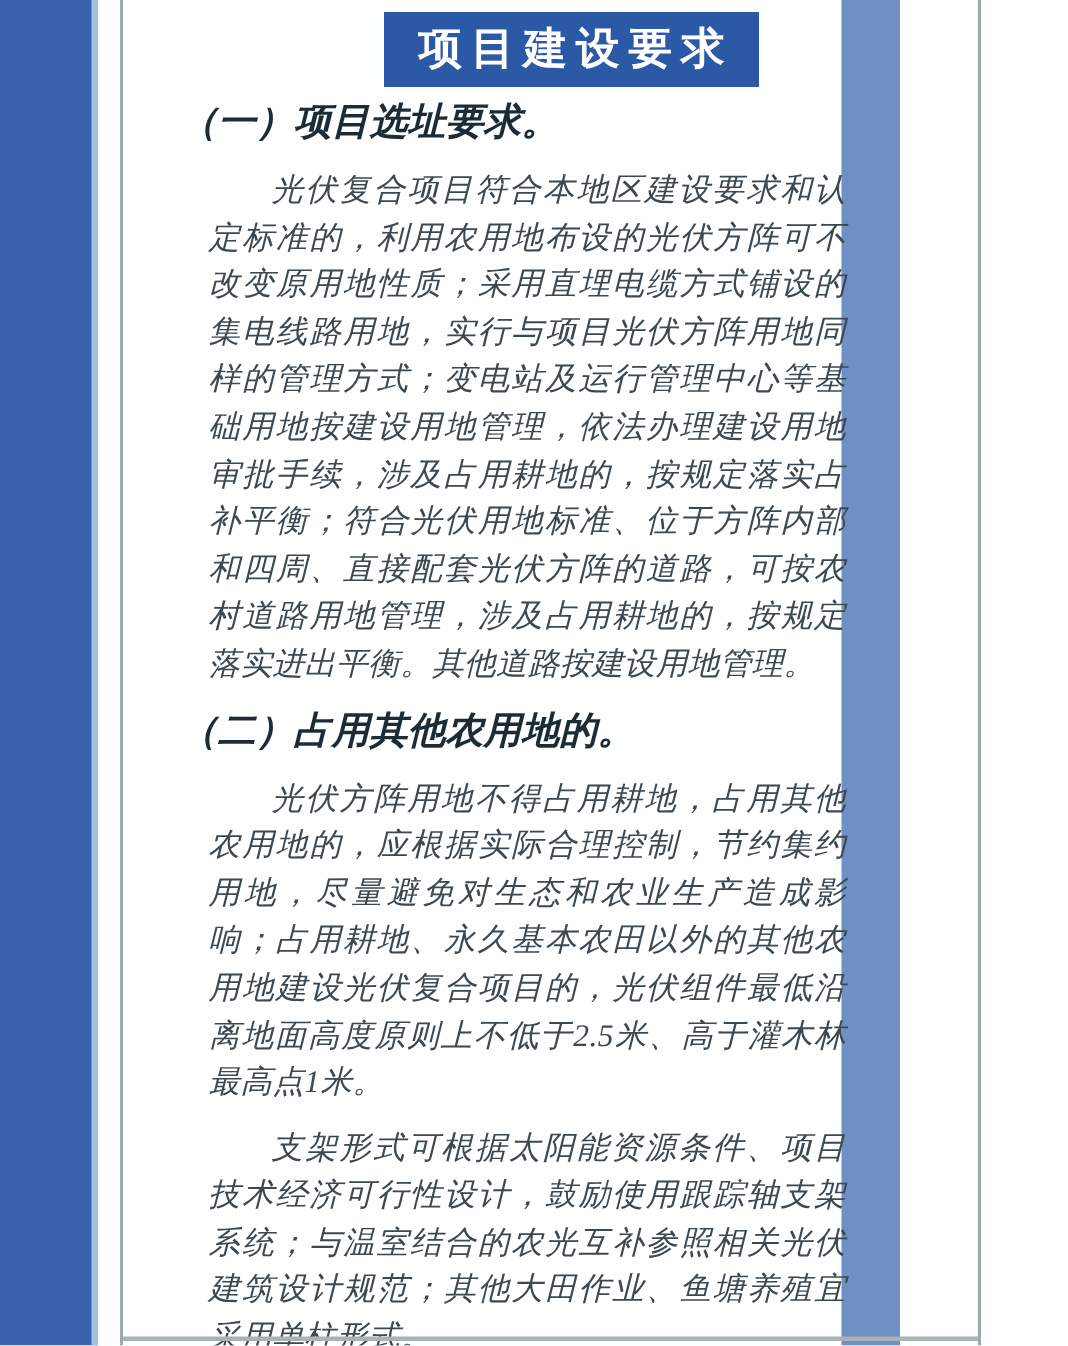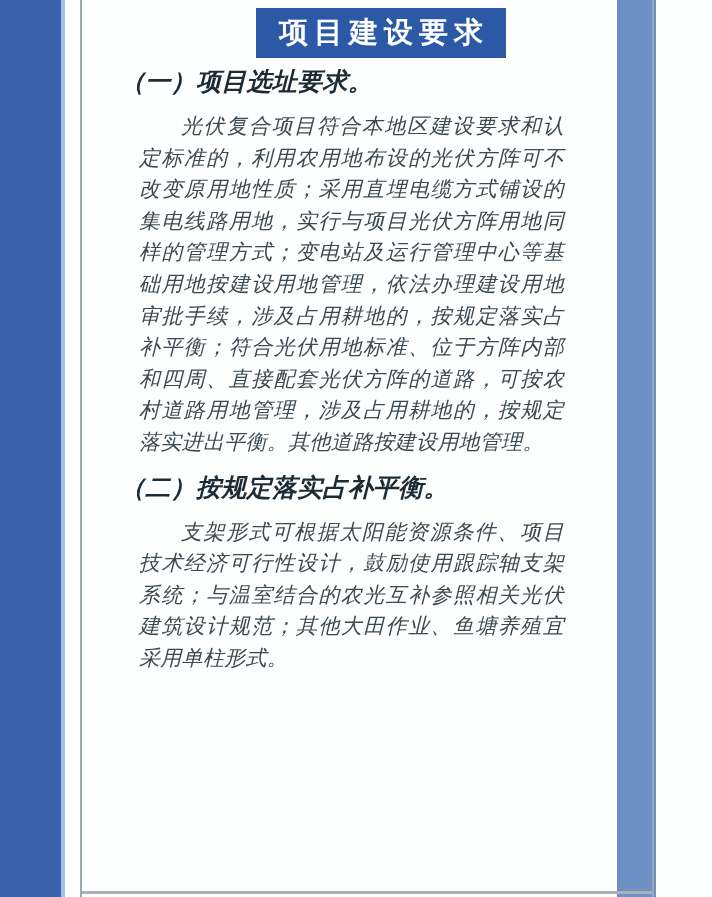--- a/index.html
+++ b/index.html
@@ -14,21 +14,21 @@
     --bottom-rule:#a9b2b4;
     --page-bg:#fdfefe;
   }
   html,body{margin:0;padding:0;}
   body{
     width:712px;height:897px;
     background:var(--page-bg,#fdfefe);
     font-family:"Liberation Serif","DejaVu Serif",serif;
     overflow:hidden;
   }
-  .page{position:relative;width:656px;height:897px;background:var(--page-bg,#fdfefe);}
+  .page{position:relative;width:600px;height:897px;background:var(--page-bg,#fdfefe);}
   .bar-left{
     position:absolute;left:0;top:0;width:61px;height:897px;
     background:var(--accent-bar-left,#3b63ad);
     border-right:4px solid var(--accent-bar-left-edge,#a6c0e2);
   }
   .bar-right{
     position:absolute;right:0;top:0;width:39px;height:897px;
     background:var(--accent-bar-right,#6e90c5);
   }
   .frame-line{position:absolute;top:0;width:2px;height:897px;background:var(--frame-line,#9daaad);}
@@ -77,19 +77,20 @@
   <div class="banner">
     <span>项目建设要求</span>
   </div>
 
   <div class="content">
       <div>
         <div class="section-heading">（一）项目选址要求。</div>
         <p class="para">光伏复合项目符合本地区建设要求和认定标准的，利用农用地布设的光伏方阵可不改变原用地性质；采用直埋电缆方式铺设的集电线路用地，实行与项目光伏方阵用地同样的管理方式；变电站及运行管理中心等基础用地按建设用地管理，依法办理建设用地审批手续，涉及占用耕地的，按规定落实占补平衡；符合光伏用地标准、位于方阵内部和四周、直接配套光伏方阵的道路，可按农村道路用地管理，涉及占用耕地的，按规定落实进出平衡。其他道路按建设用地管理。</p>
       </div>
       <div>
-        <div class="section-heading">（二）按规定落实占补平衡。</div>
+        <div class="section-heading">（二）占用其他农用地的。</div>
+        <p class="para">光伏方阵用地不得占用耕地，占用其他农用地的，应根据实际合理控制，节约集约用地，尽量避免对生态和农业生产造成影响；占用耕地、永久基本农田以外的其他农用地建设光伏复合项目的，光伏组件最低沿离地面高度原则上不低于2.5米、高于灌木林最高点1米。</p>
         <p class="para">支架形式可根据太阳能资源条件、项目技术经济可行性设计，鼓励使用跟踪轴支架系统；与温室结合的农光互补参照相关光伏建筑设计规范；其他大田作业、鱼塘养殖宜采用单柱形式。</p>
       </div>
     </div>
 
   <div class="bottom-rule"></div>
 </div>
 
 </body></html>

